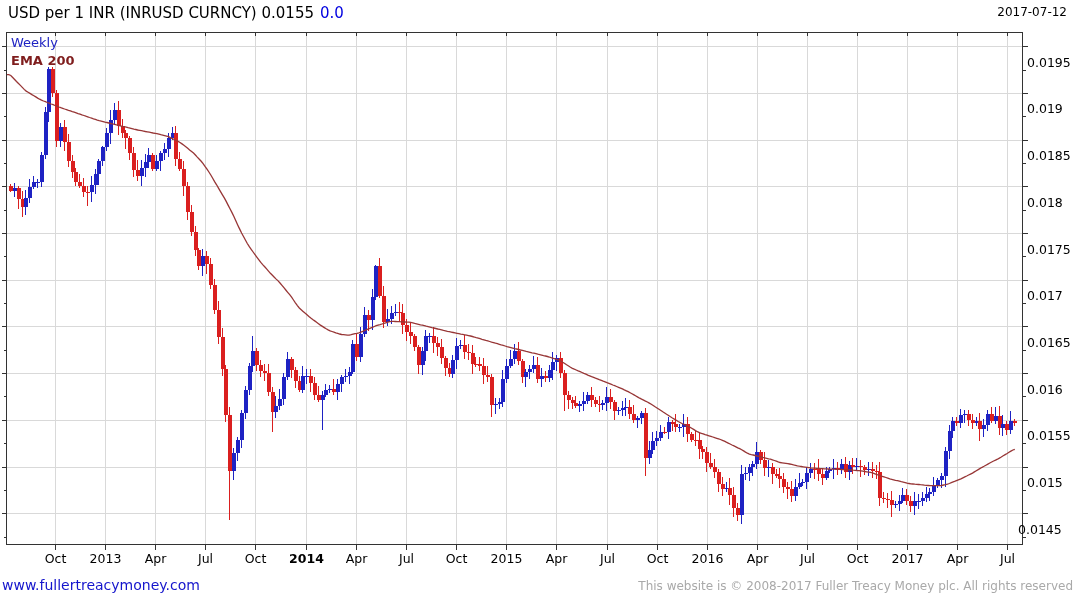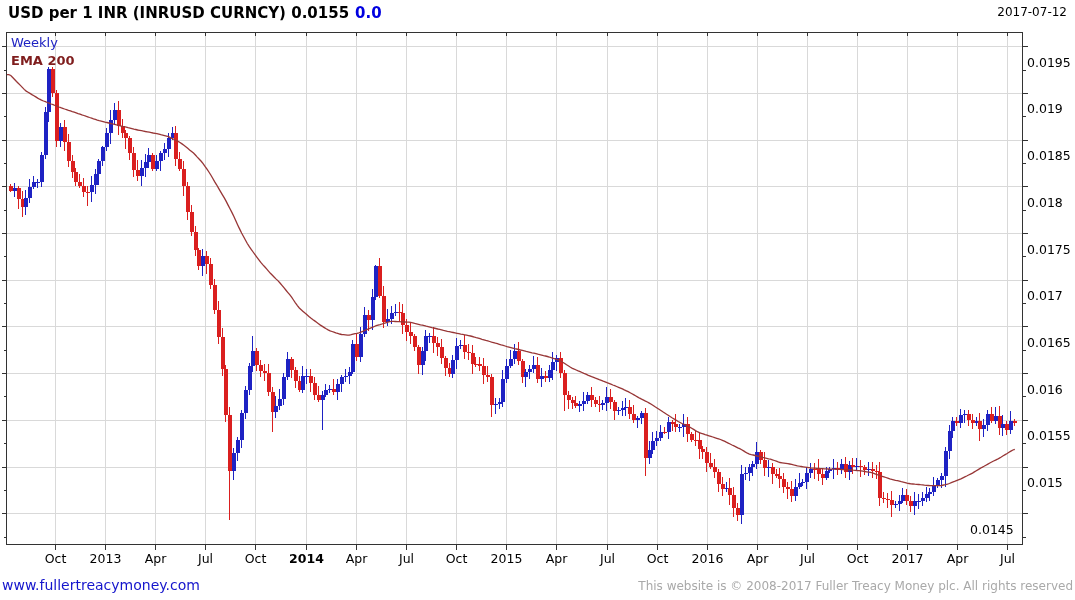--- a/index.html
+++ b/index.html
@@ -1,19 +1,19 @@
 <!DOCTYPE html>
 <html><head>
 <meta charset="utf-8">
 <style>
   html,body{margin:0;padding:0;background:#ffffff;}
   #app{position:relative;width:1075px;height:600px;background:#fff;overflow:hidden;
        font-family:"DejaVu Sans","Liberation Sans",sans-serif;}
   #chart-svg{position:absolute;left:0;top:0;}
-  .title{position:absolute;left:8px;top:4px;font-size:15px;font-weight:bold;color:#000;white-space:nowrap;}
+  .title{position:absolute;left:8px;top:4px;font-size:15px;font-weight:normal;color:#000;white-space:nowrap;}
   .title .chg{color:#0000e0;margin-left:6px;}
   .date{position:absolute;right:8px;top:5px;font-size:12px;color:#000;}
   .legend-weekly{position:absolute;left:11px;top:35px;font-size:13px;color:#1e22c3;}
   .legend-ema{position:absolute;left:11px;top:53px;font-size:13px;color:#7f1d1d;font-weight:bold;}
   .ylab{position:absolute;font-size:12.5px;color:#000;white-space:nowrap;margin-top:16px;}
   .xlab{position:absolute;font-size:12.5px;color:#000;white-space:nowrap;transform:translateX(-50%);}
   .footer-link{position:absolute;left:2px;top:577px;font-size:14px;color:#1414cc;text-decoration:none;}
   .footer-copy{position:absolute;right:2px;top:579px;font-size:12px;color:#a9a9a9;white-space:nowrap;}
 </style>
 </head>
@@ -702,21 +702,21 @@
       <div class="ylab" style="left: 1027px; top: 38.7px;">0.0195</div>
       <div class="ylab" style="left: 1027px; top: 85.4px;">0.019</div>
       <div class="ylab" style="left: 1027px; top: 132.1px;">0.0185</div>
       <div class="ylab" style="left: 1027px; top: 178.8px;">0.018</div>
       <div class="ylab" style="left: 1027px; top: 225.5px;">0.0175</div>
       <div class="ylab" style="left: 1027px; top: 272.2px;">0.017</div>
       <div class="ylab" style="left: 1027px; top: 318.9px;">0.0165</div>
       <div class="ylab" style="left: 1027px; top: 365.6px;">0.016</div>
       <div class="ylab" style="left: 1027px; top: 412.3px;">0.0155</div>
       <div class="ylab" style="left: 1027px; top: 459px;">0.015</div>
-      <div class="ylab" style="left: 970px; top: 505.7px; text-align: center;">0.0145</div>
+      <div class="ylab" style="left: 1018px; top: 505.7px; text-align: center;">0.0145</div>
     </div>
   <div id="xlabels">
       <div class="xlab" style="left: 55.5px; top: 551px;">Oct</div>
       <div class="xlab" style="left: 105.5px; top: 551px;">2013</div>
       <div class="xlab" style="left: 155.5px; top: 551px;">Apr</div>
       <div class="xlab" style="left: 205.5px; top: 551px;">Jul</div>
       <div class="xlab" style="left: 255.5px; top: 551px;">Oct</div>
       <div class="xlab" style="left: 306.5px; top: 551px; font-weight: bold;">2014</div>
       <div class="xlab" style="left: 356.5px; top: 551px;">Apr</div>
       <div class="xlab" style="left: 406.5px; top: 551px;">Jul</div>

